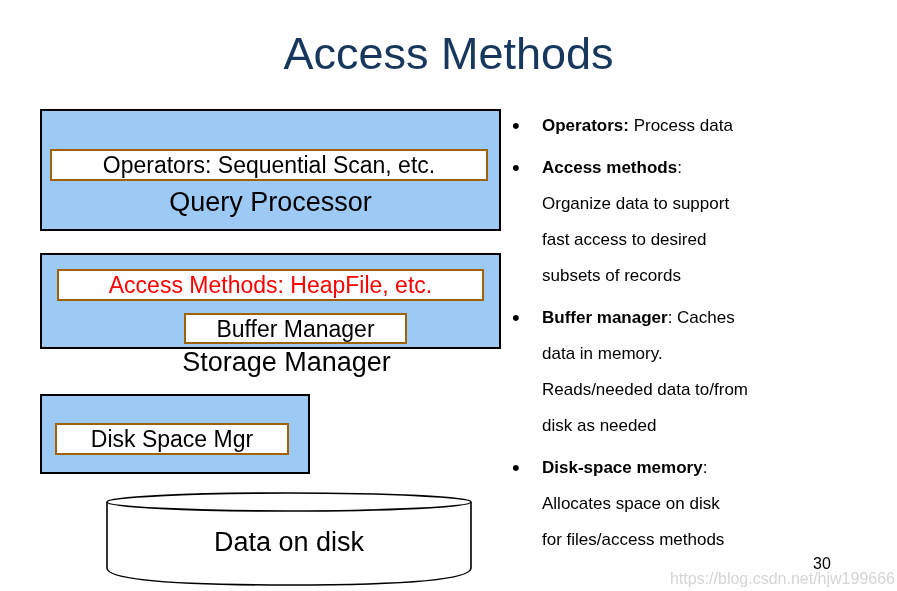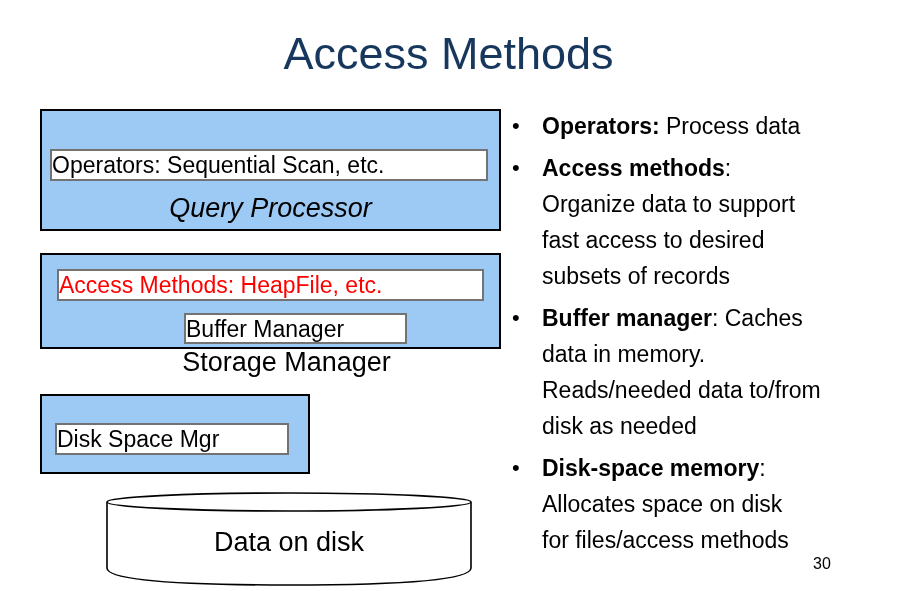--- a/index.html
+++ b/index.html
@@ -29,40 +29,40 @@
     border: 2px solid #000000;
     box-sizing: border-box;
   }
   .qp   { left: 40px;  top: 98px;  width: 461px; height: 122px; }
   .sm   { left: 40px;  top: 242px; width: 461px; height: 96px; }
   .ds   { left: 40px;  top: 383px; width: 270px; height: 80px;  }
 
   .whitebox {
     position: absolute;
     background: #ffffff;
-    border: 2px solid #737373;
+    border: 2px solid #a16207;
     box-sizing: border-box;
-    text-align: left;
+    text-align: center;
     font-size: 23px;
     line-height: 28px;
     white-space: nowrap;
   }
   .qp-inner  { left: 8px;   top: 38px; width: 438px; height: 32px; }
   .sm-red    { left: 15px;  top: 14px; width: 427px; height: 32px; color: #ff0000; }
   .sm-buf    { left: 142px; top: 58px; width: 223px; height: 31px; }
   .ds-inner  { left: 13px;  top: 27px; width: 234px; height: 32px; }
 
   .layer-label {
     position: absolute;
     left: 0; right: 0;
     text-align: center;
     font-size: 27px;
     line-height: 30px;
   }
-  .qp-label { top: 82px; font-style: italic; }
+  .qp-label { top: 76px; }
   .sm-label { top: 92px; padding-left: 32px; }
 
   
   .cyl { left: 105px; top: 480px; width: 368px; height: 97px; }
   .cyl svg { display: block; }
   .cyl-label {
     position: absolute;
     left: 0; right: 0; top: 36px;
     text-align: center;
     font-size: 27px;
@@ -72,21 +72,21 @@
   .bullets { left: 512px; top: 97px; width: 380px; }
   .bullet-item { display: flex; margin-bottom: 6px; }
   .bullet-dot {
     width: 30px;
     flex: 0 0 30px;
     font-size: 22px;
     line-height: 36px;
   }
   .bullet-text {
     flex: 1;
-    font-size: 23px;
+    font-size: 17px;
     line-height: 36px;
     white-space: pre-line;
   }
   .bullet-text b { font-weight: bold; }
 
   .footer-course {
     left: 330px; top: 541px; width: 240px;
     text-align: center;
     font-size: 16px;
   }
@@ -153,14 +153,15 @@
     </div>
     <div class="bullet-item">
       <span class="bullet-dot">•</span>
       <div class="bullet-text"><b>Disk-space memory</b><span>:
 Allocates space on disk
 for files/access methods</span></div>
     </div>
   </div>
 
   <div class="abs page-number">30</div>
+  <div class="abs watermark">https://blog.csdn.net/hjw199666</div>
 
 </div>
 
 </body></html>

